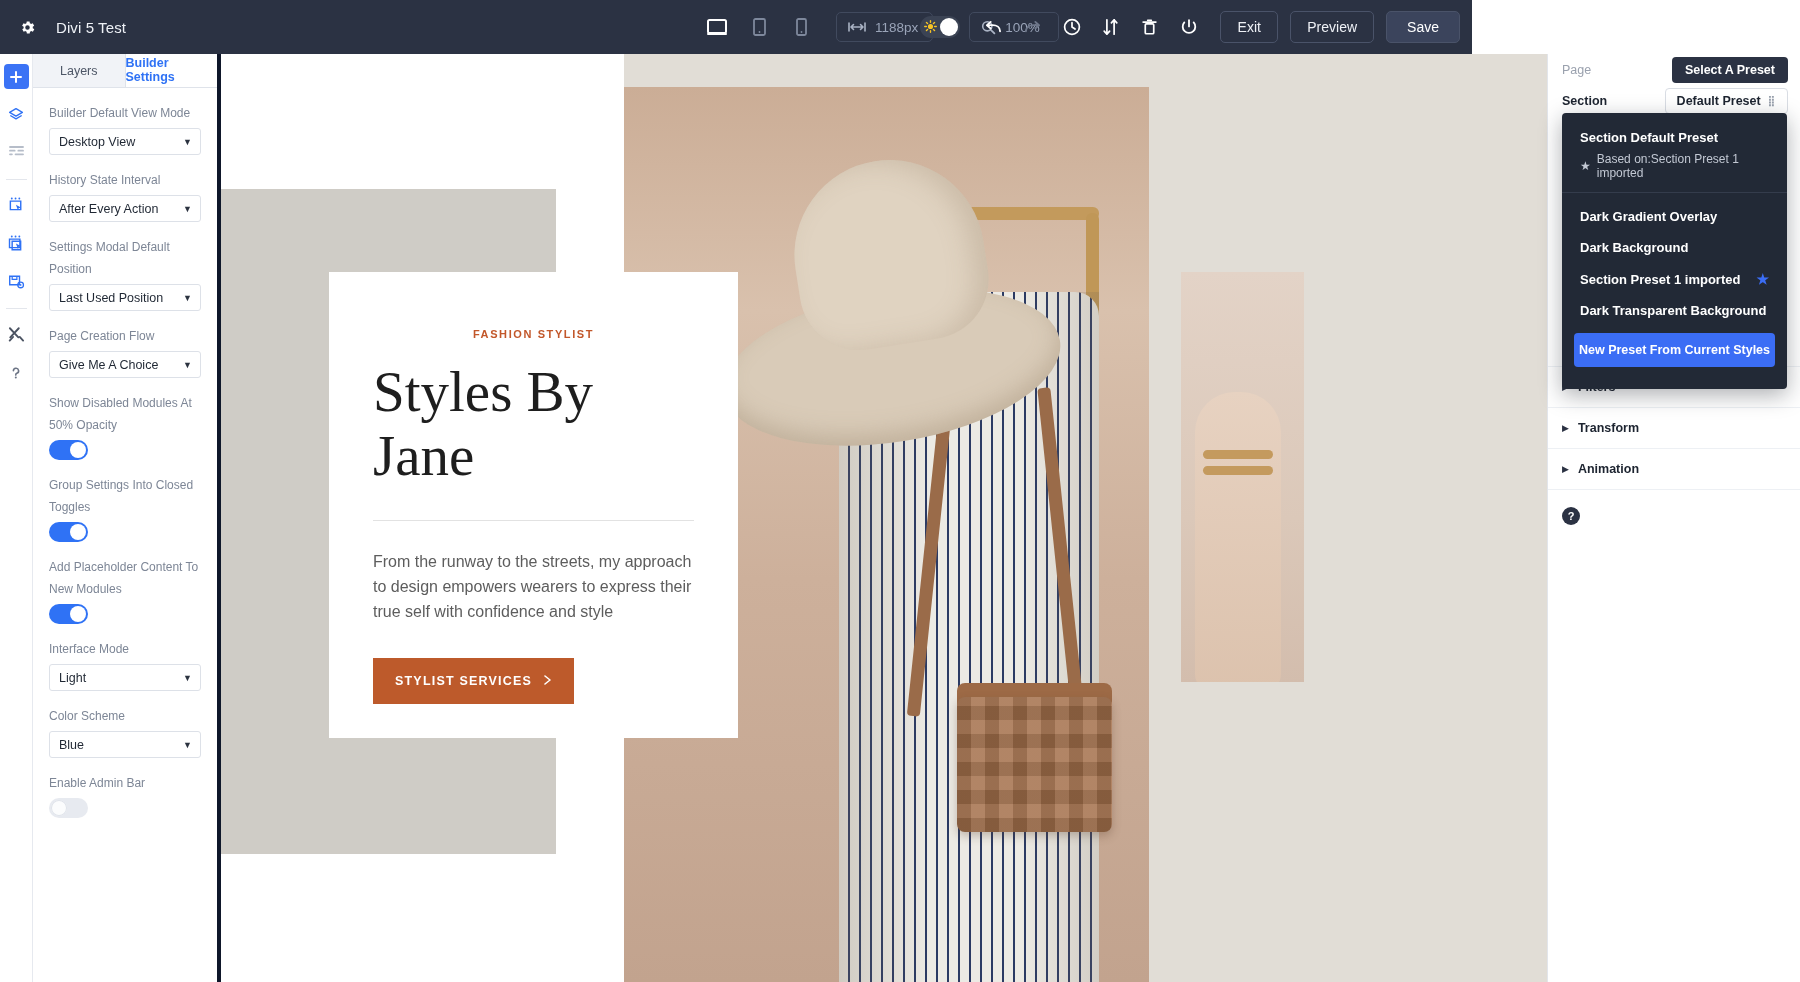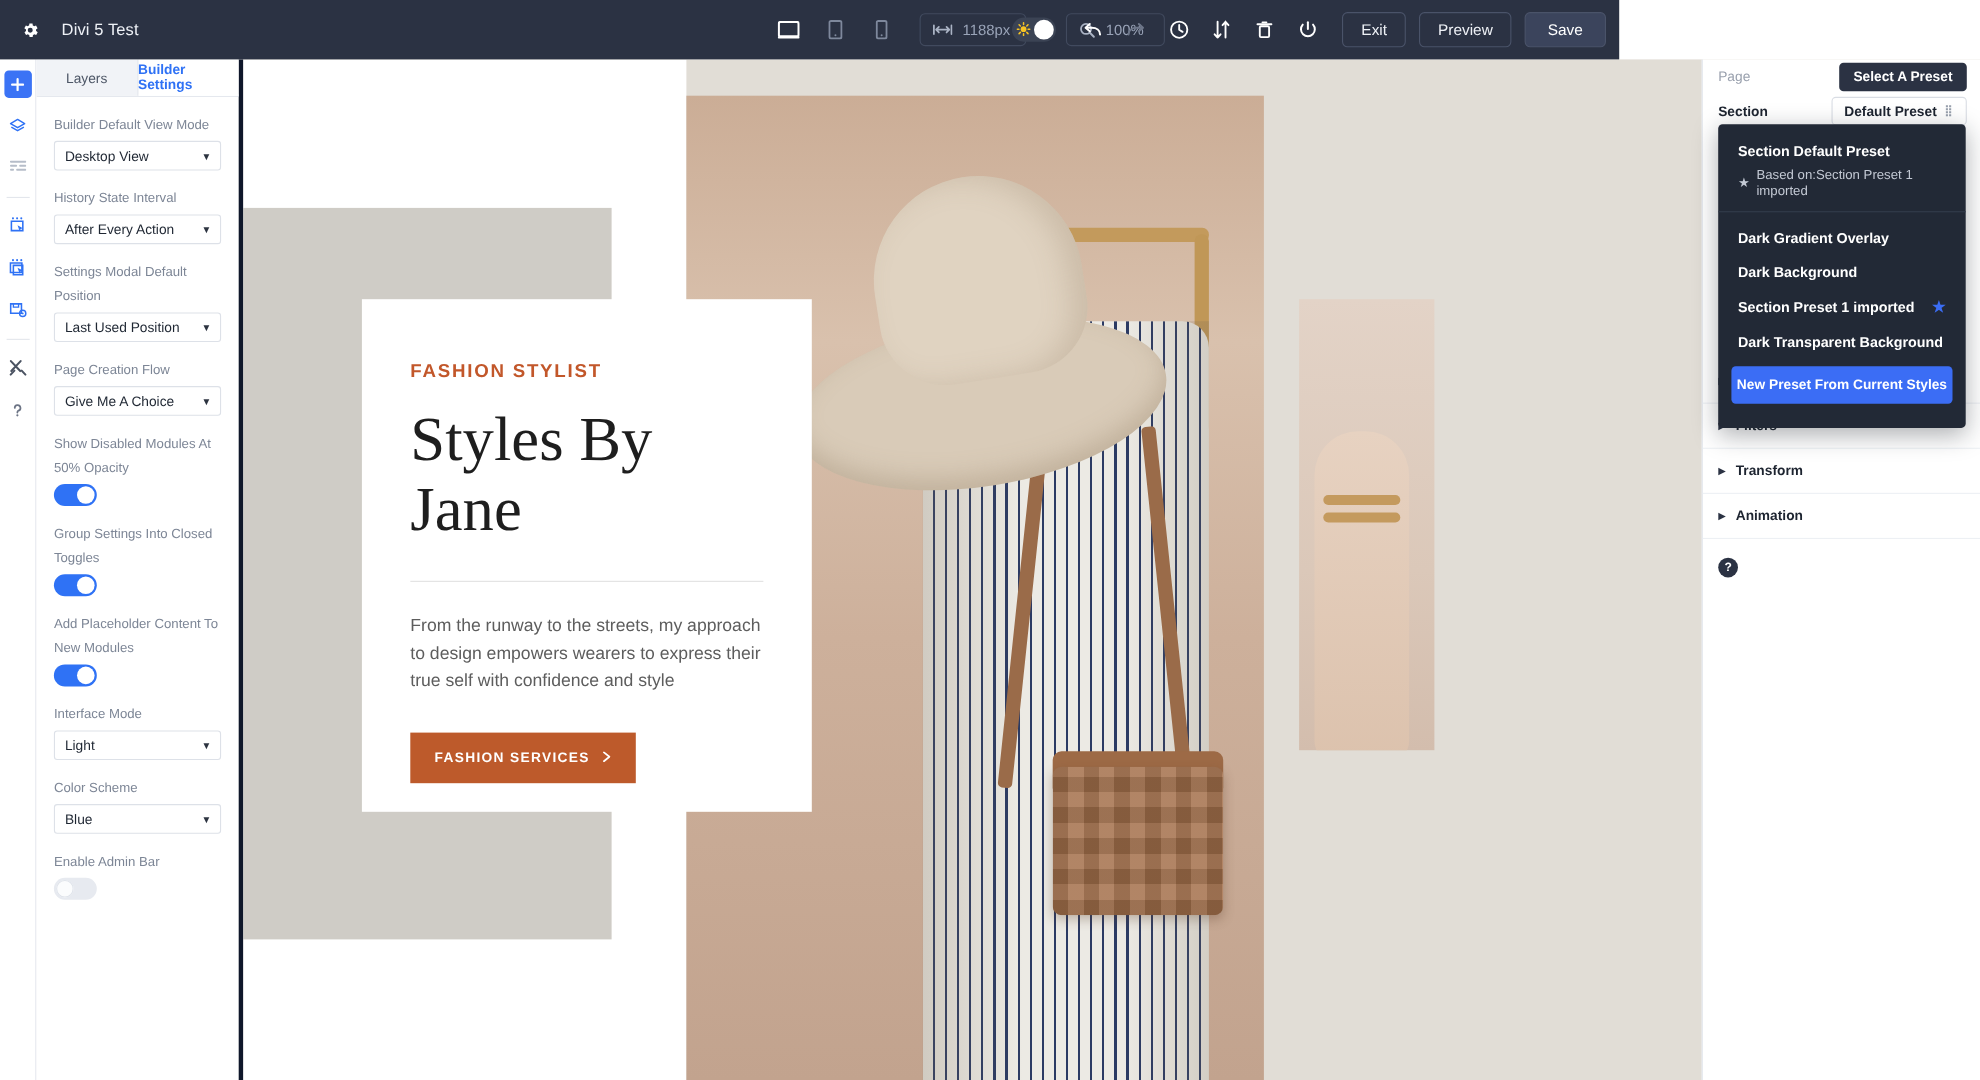--- a/index.html
+++ b/index.html
@@ -215,21 +215,21 @@
   .bangle2 { top: 194px; }
 
   
   .hero {
     position: absolute; left: 108px; top: 218px; width: 409px; height: 466px;
     background: #ffffff;
     z-index: 5;
   }
   .hero-inner { padding: 56px 44px 0 44px; }
   .eyebrow {
-    color: #c2572a; font-size: 17px; font-weight: bold; letter-spacing: 1.6px;
+    color: #c2572a; font-size: 11px; font-weight: bold; letter-spacing: 1.6px; text-align: center;
   }
   .hero-h1 {
     font-family: "Liberation Serif", serif;
     font-size: 57px; color: #1e1e1e; line-height: 1.12; margin-top: 20px; font-weight: normal;
   }
   .hero-rule { height: 1px; background: #e2e2e2; margin: 32px 0 28px 0; }
   .hero-p {
     font-size: 16px; color: #5d5d5d; line-height: 25px; max-width: 320px;
   }
   .hero-btn {
@@ -593,21 +593,21 @@
     <div class="bangle bangle2"></div>
   </div>
 
   <div class="hero">
     <div class="hero-inner">
       <div class="eyebrow">FASHION STYLIST</div>
       <div class="hero-h1">Styles By Jane</div>
       <div class="hero-rule"></div>
       <div class="hero-p">From the runway to the streets, my approach to design empowers wearers to express their true self with confidence and style</div>
       <div class="hero-btn">
-        <span>FASHION SERVICES</span>
+        <span>STYLIST SERVICES</span>
         <span>
           <svg width="8" height="10" viewBox="0 0 8 10">
               <path d="M1 1l5 4-5 4" stroke="#fff" stroke-width="1.6" fill="none" stroke-linecap="round" stroke-linejoin="round"></path>
             </svg>
         </span>
       </div>
     </div>
   </div>
 
   <div class="canvas-scrollbar"></div>

